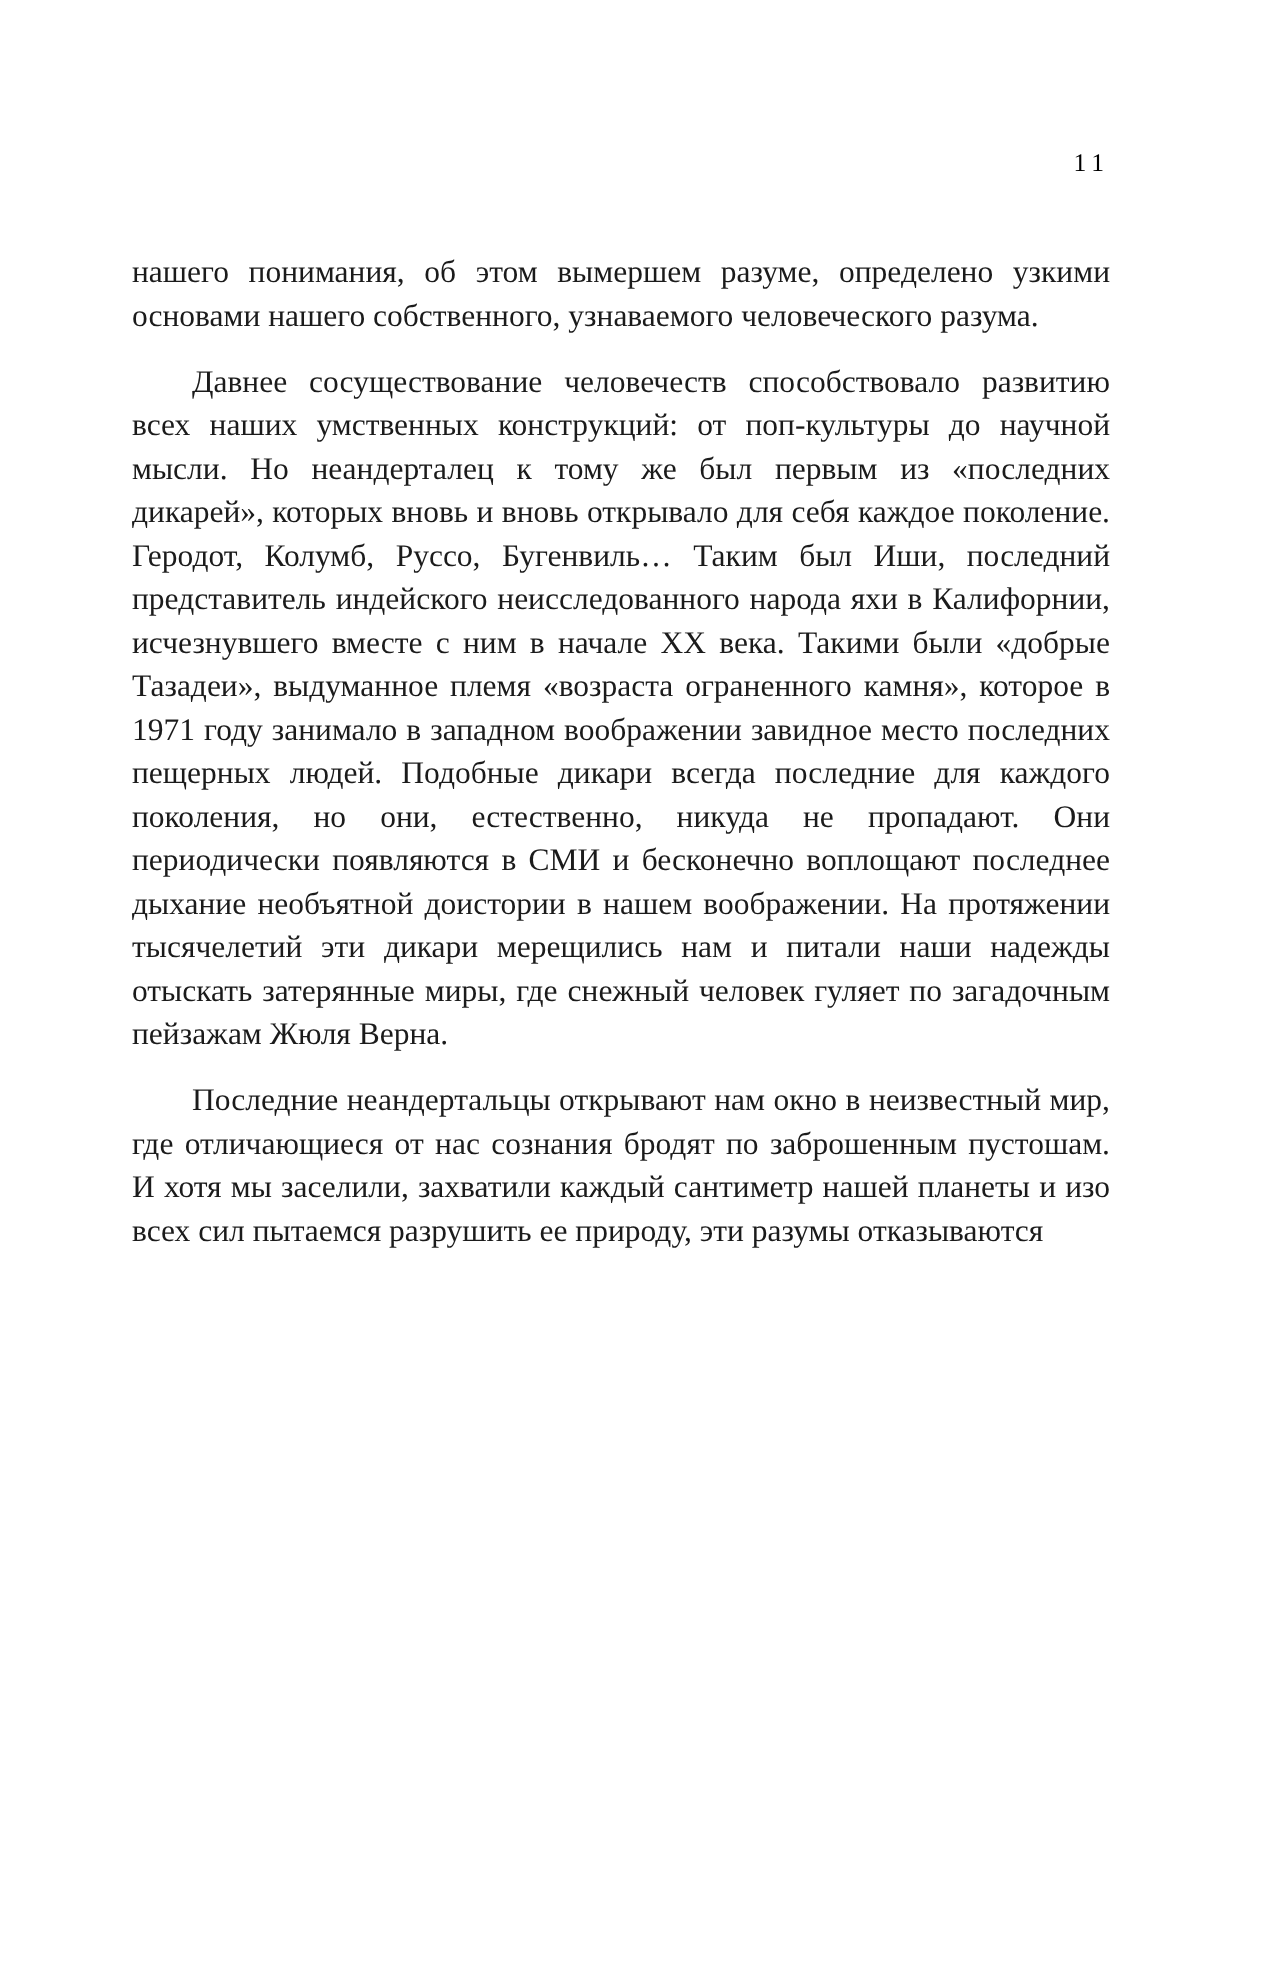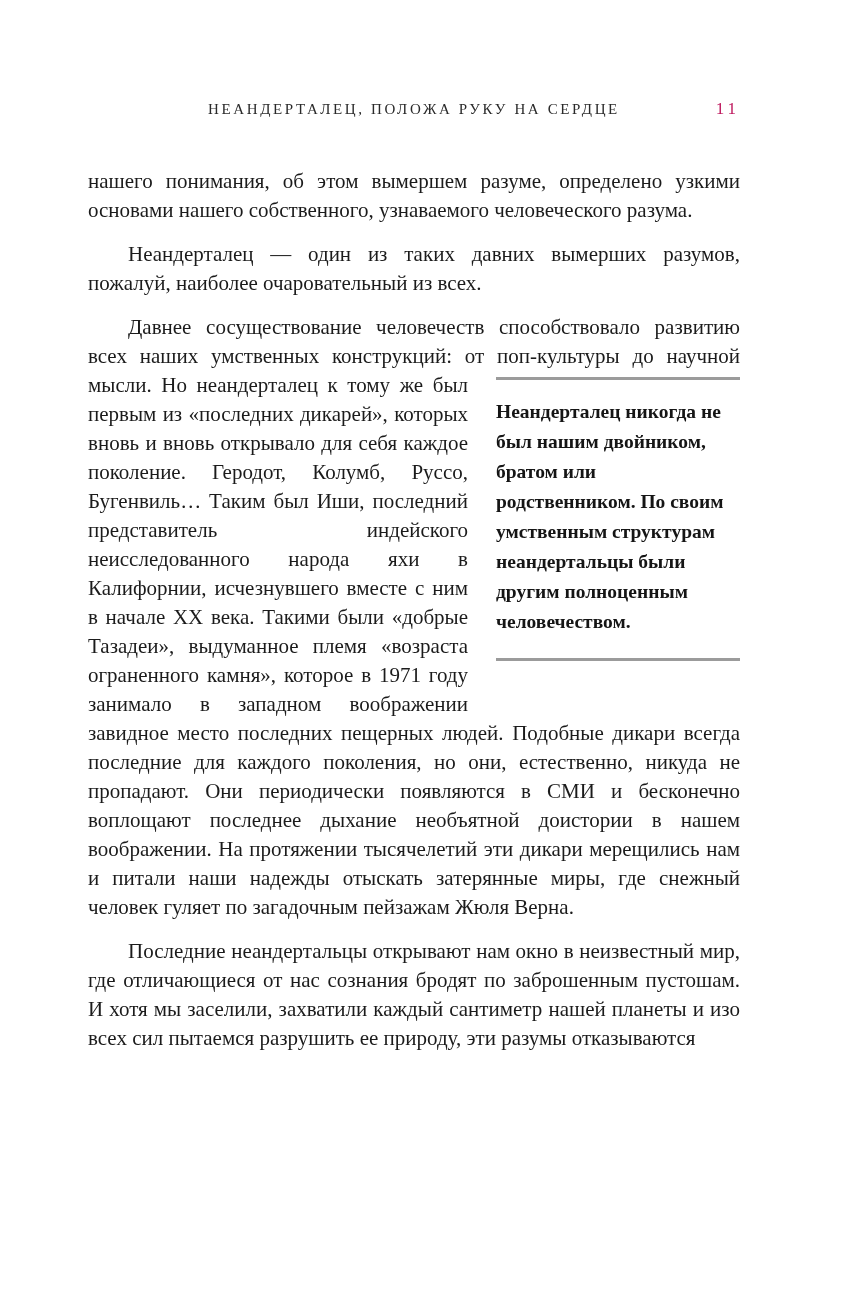--- a/index.html
+++ b/index.html
@@ -33,21 +33,21 @@
     letter-spacing: 2.6px;
     color: #2a2a2a;
     white-space: nowrap;
   }
   .page-number {
     position: absolute;
     right: 0;
     top: -1px;
     font-size: 17px;
     letter-spacing: 4px;
-    color: #be185d;
+    color: #000000;
   }
   .text-block {
     font-size: 21px;
     line-height: 29px;
     margin-top: 41px;
   }
   .para {
     margin: 0;
     text-align: justify;
     text-indent: 40px;
@@ -76,35 +76,30 @@
     hyphens: manual;
     color: #151515;
   }
 </style>
 </head>
 <body>
 
 <div class="page">
 
   <div class="running-header">
-    <span class="header-title">НЕАНДЕРТАЛЕЦ, ПОЛОЖА РУКУ НА СЕРДЦЕ</span>
     <span class="page-number">11</span>
   </div>
 
   <div class="text-block">
 
     <p class="para no-indent">нашего понимания, об этом вымершем разуме, определено узкими основами нашего собственного, узнаваемого человеческого разума.</p>
 
-    <p class="para">Неандерталец — один из таких давних вымерших разумов, пожалуй, наиболее очаровательный из всех.</p>
 
     <p class="para">
       <span>Давнее сосуществование человечеств способствовало развитию всех наших умственных конструкций: от поп-культуры до научной мысли. Но неандерталец к тому</span>
-      <span class="pullquote">
-        <span>Неандерталец никогда не был нашим двойником, братом или родственником. По своим умственным структурам неандертальцы были другим полноценным человечеством.</span>
-      </span>
       <span>же был первым из «последних дикарей», которых вновь и вновь открывало для себя каждое поколение. Геродот, Колумб, Руссо, Бугенвиль… Таким был Иши, последний представитель индейского неисследованного народа яхи в Калифорнии, исчезнувшего вместе с ним в начале XX века. Такими были «добрые Тазадеи», выдуманное племя «возраста ограненного камня», которое в 1971 году занимало в западном воображении завидное место последних пещерных людей. Подобные дикари всегда последние для каждого поколения, но они, естественно, никуда не пропадают. Они периодически появляются в СМИ и бесконечно воплощают последнее дыхание необъятной доистории в нашем воображении. На протяжении тысячелетий эти дикари мерещились нам и питали наши надежды отыскать затерянные миры, где снежный человек гуляет по загадочным пейзажам Жюля Верна.</span>
     </p>
 
     <p class="para">Последние неандертальцы открывают нам окно в неизвестный мир, где отличающиеся от нас сознания бродят по заброшенным пустошам. И хотя мы заселили, захватили каждый сантиметр нашей планеты и изо всех сил пытаемся разрушить ее природу, эти разумы отказываются</p>
 
   </div>
 
 </div>
 
 </body></html>

